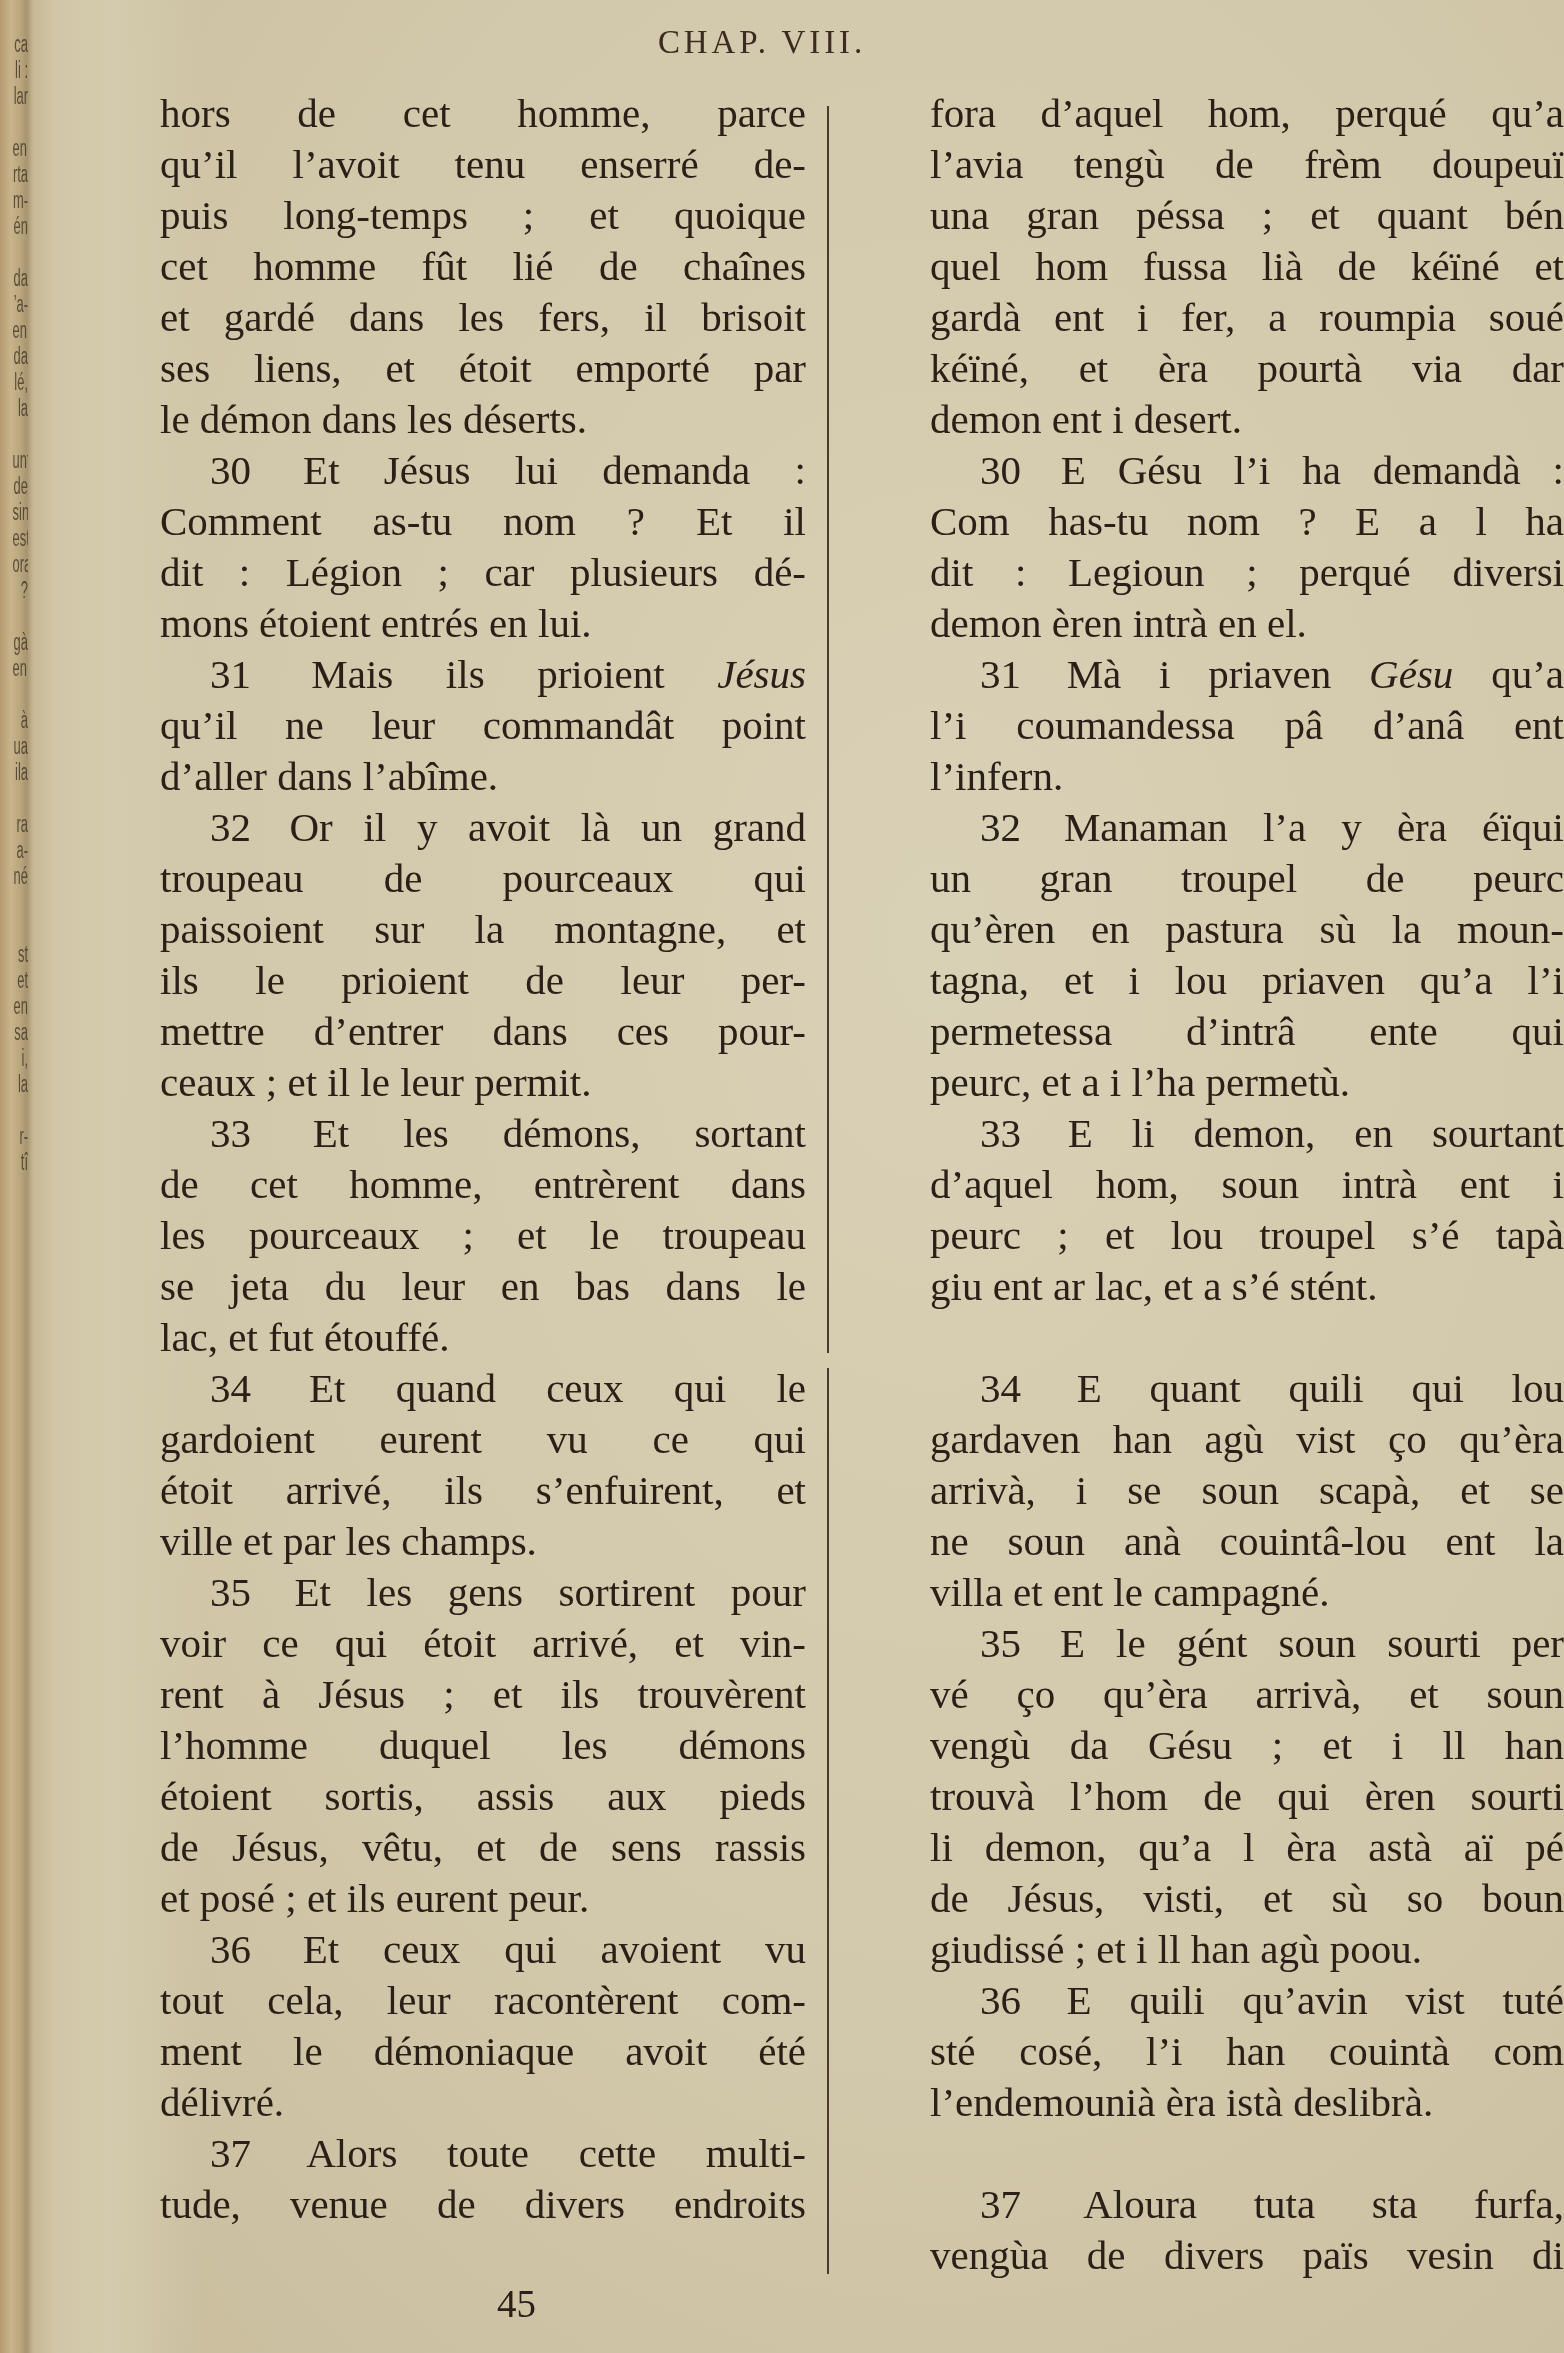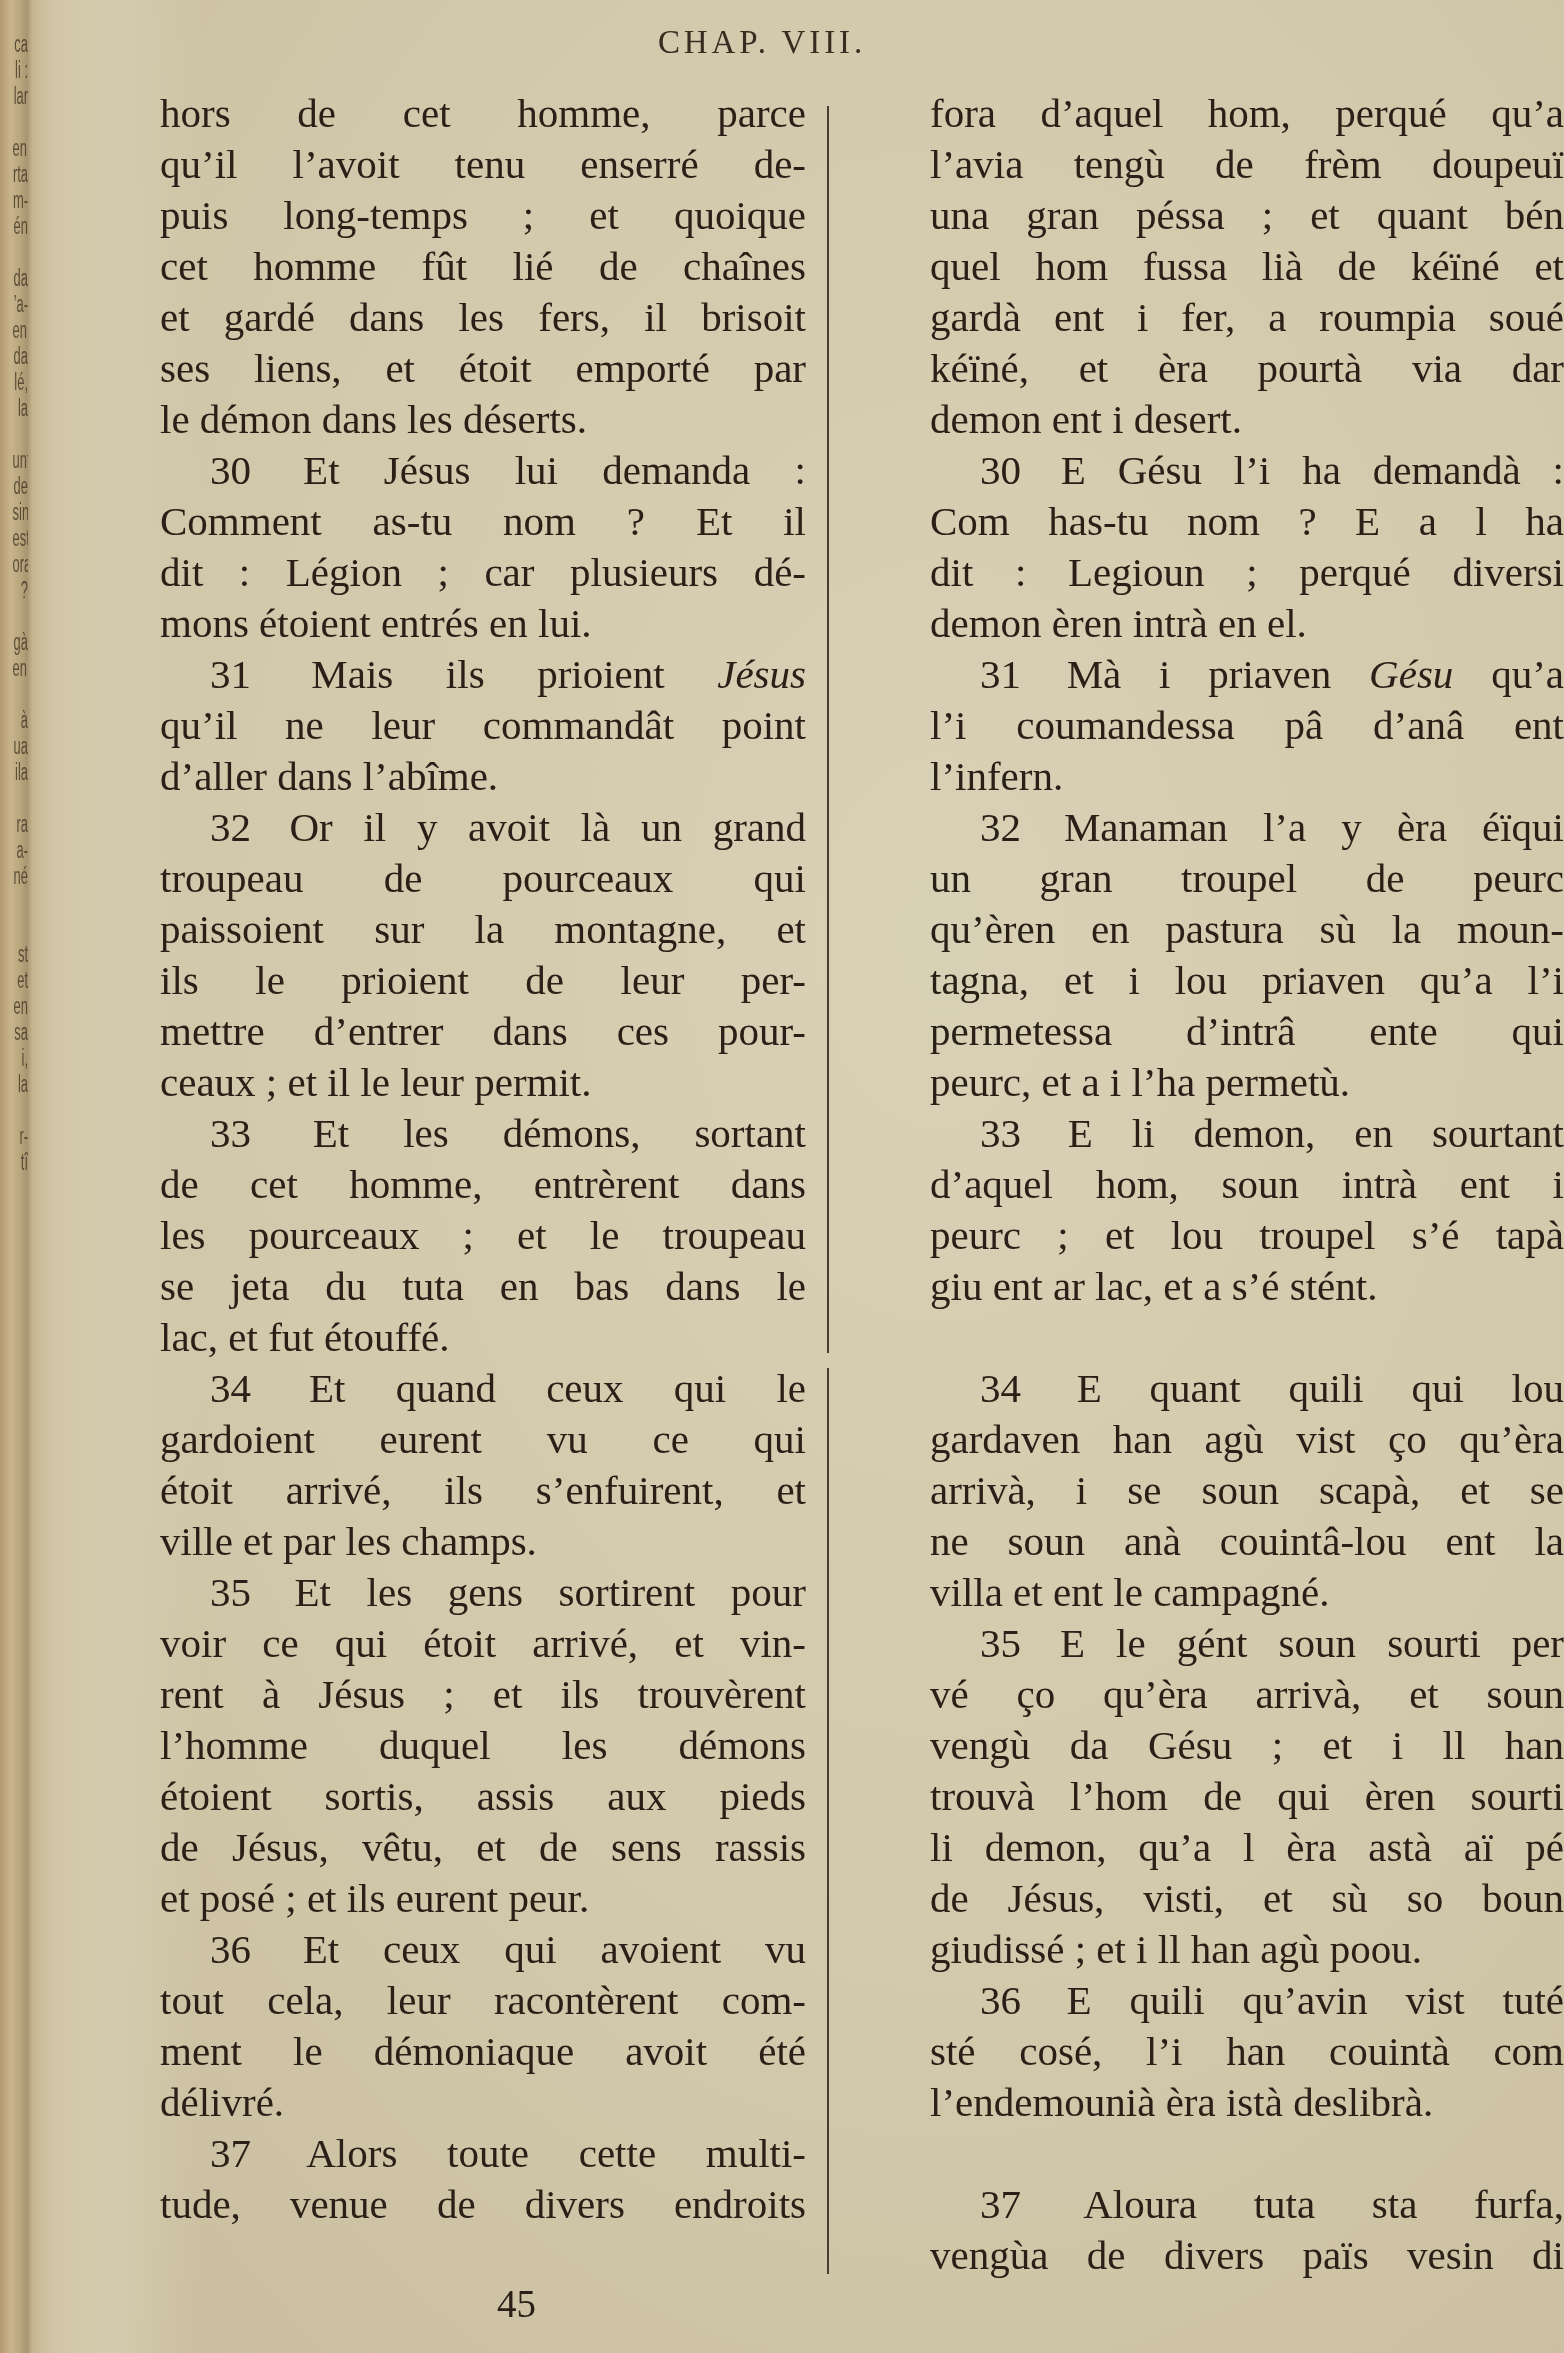--- a/index.html
+++ b/index.html
@@ -178,21 +178,21 @@
         <span class="line last"><span>d’aller dans l’abîme.</span></span>
         <span class="line indent"><span class="vnum">32</span> <span>Or il y avoit là un grand</span></span>
         <span class="line"><span>troupeau de pourceaux qui</span></span>
         <span class="line"><span>paissoient sur la montagne, et</span></span>
         <span class="line"><span>ils le prioient de leur per-</span></span>
         <span class="line"><span>mettre d’entrer dans ces pour-</span></span>
         <span class="line last"><span>ceaux ; et il le leur permit.</span></span>
         <span class="line indent"><span class="vnum">33</span> <span>Et les démons, sortant</span></span>
         <span class="line"><span>de cet homme, entrèrent dans</span></span>
         <span class="line"><span>les pourceaux ; et le troupeau</span></span>
-        <span class="line"><span>se jeta du tuta en bas dans le</span></span>
+        <span class="line"><span>se jeta du leur en bas dans le</span></span>
         <span class="line last"><span>lac, et fut étouffé.</span></span>
         <span class="line indent"><span class="vnum">34</span> <span>Et quand ceux qui le</span></span>
         <span class="line"><span>gardoient eurent vu ce qui</span></span>
         <span class="line"><span>étoit arrivé, ils s’enfuirent, et</span></span>
         <span class="line last"><span>ville et par les champs.</span></span>
         <span class="line indent"><span class="vnum">35</span> <span>Et les gens sortirent pour</span></span>
         <span class="line"><span>voir ce qui étoit arrivé, et vin-</span></span>
         <span class="line"><span>rent à Jésus ; et ils trouvèrent</span></span>
         <span class="line"><span>l’homme duquel les démons</span></span>
         <span class="line"><span>étoient sortis, assis aux pieds</span></span>

